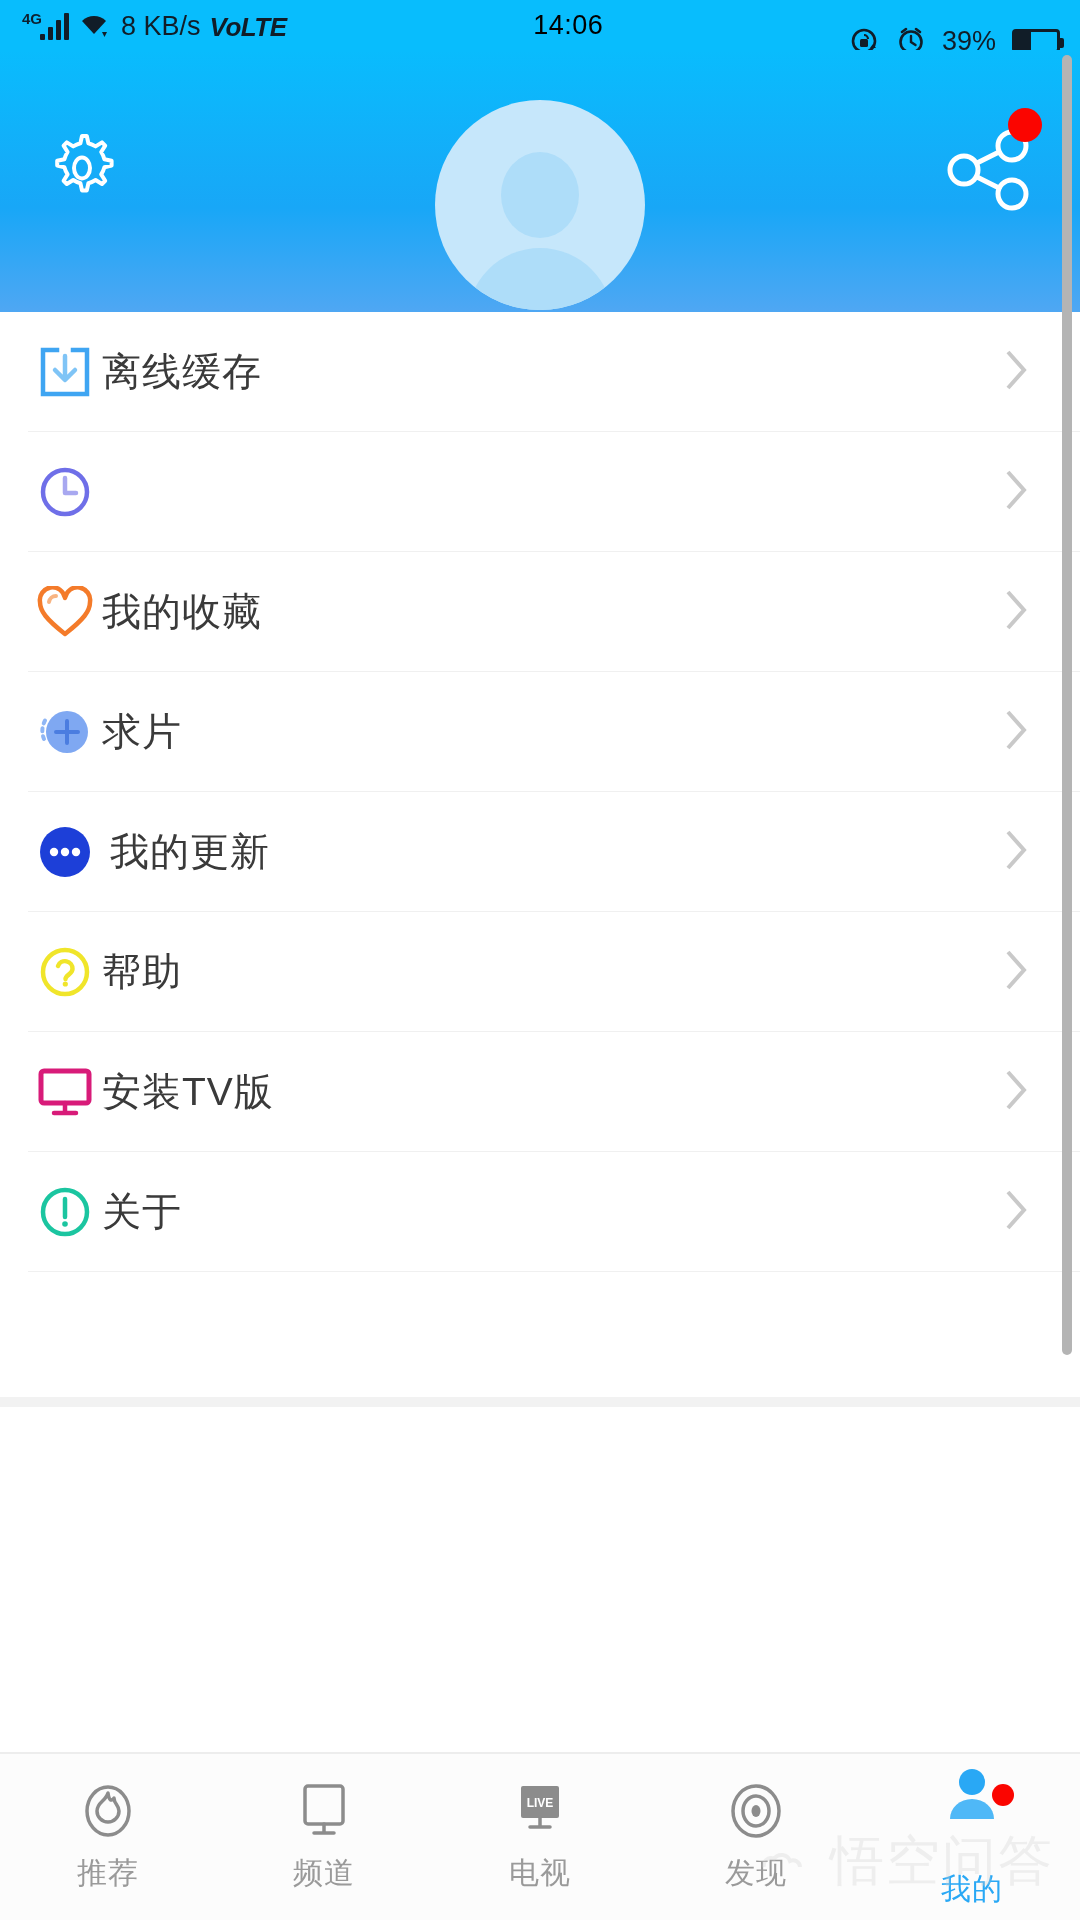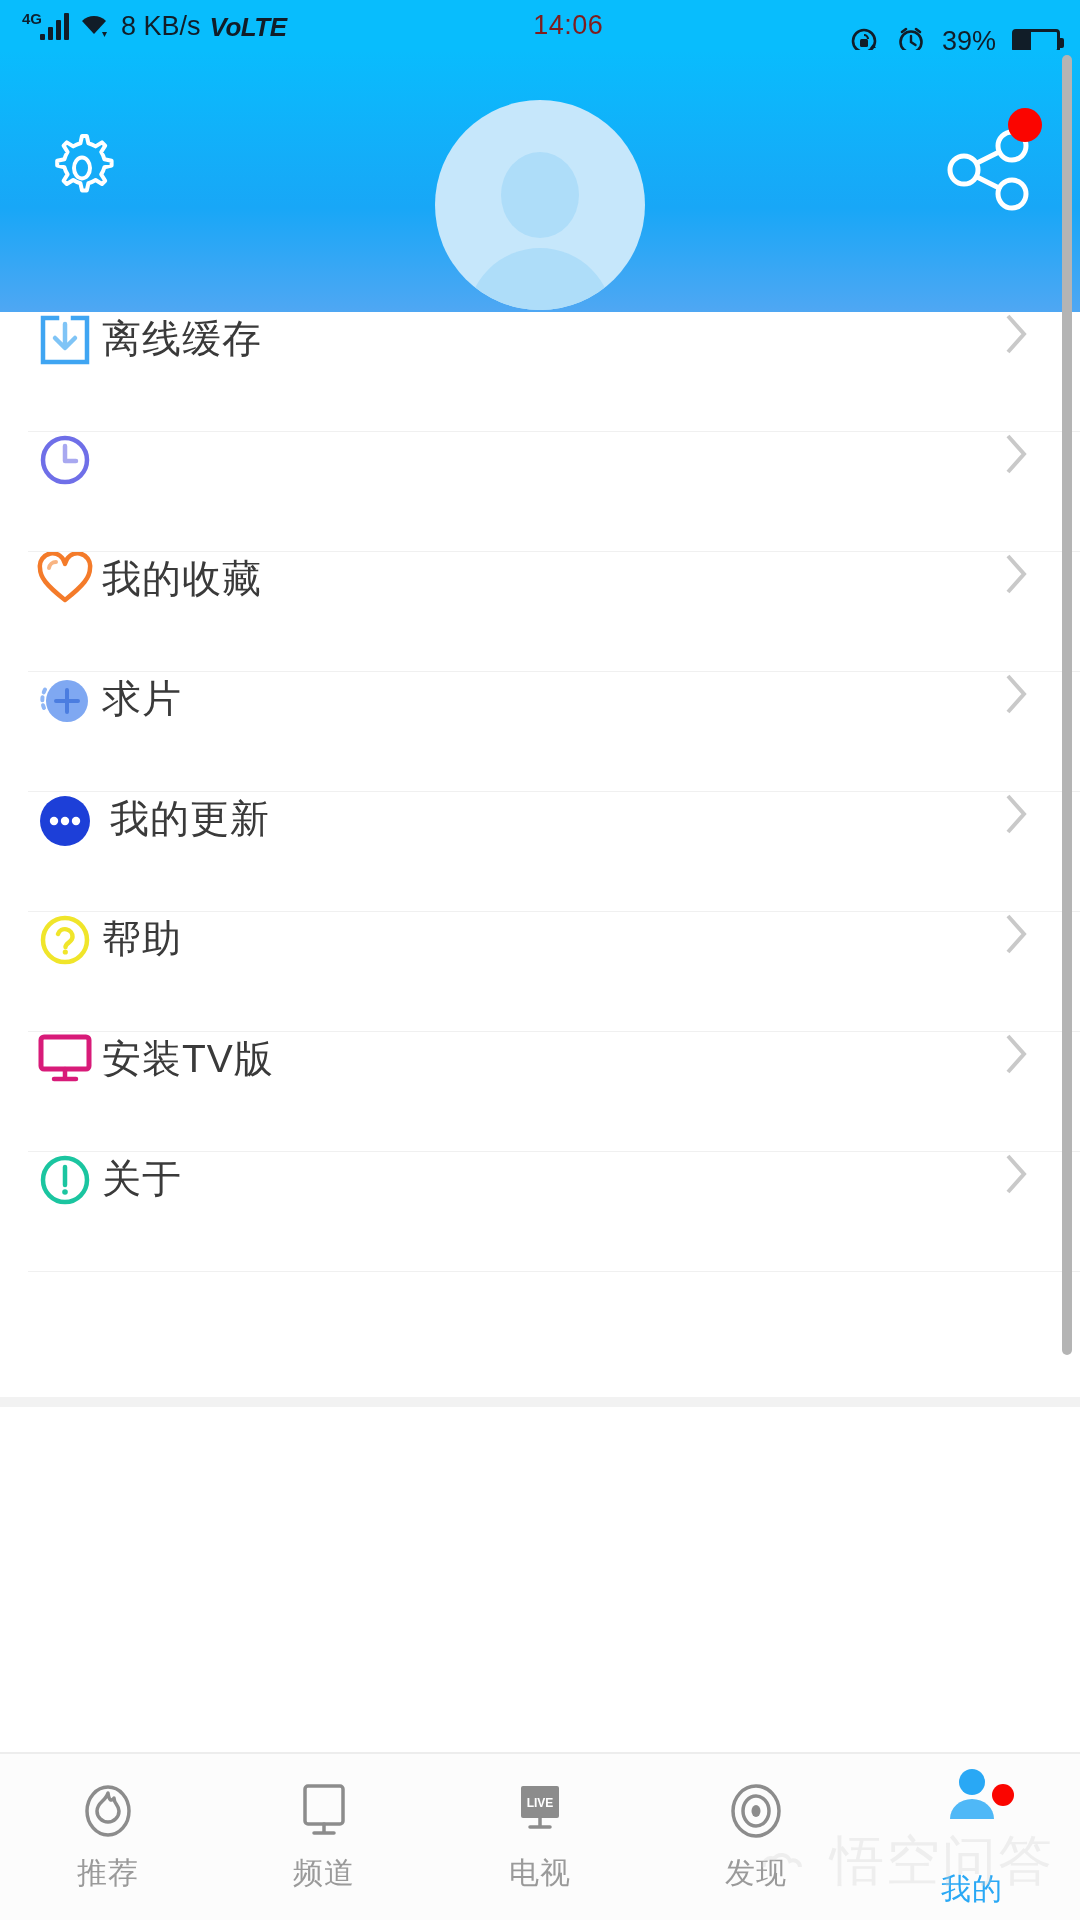--- a/index.html
+++ b/index.html
@@ -26,21 +26,21 @@
   .net-label{ font-size:15px; font-weight:bold; line-height:1; position:relative; top:-14px; left:2px;}
   .bars{ display:flex; align-items:flex-end; gap:3px; height:28px; }
   .bars i{ display:block; width:5px; background:#111d28; border-radius:1px; }
   .bars i:nth-child(1){height:6px;}
   .bars i:nth-child(2){height:13px;}
   .bars i:nth-child(3){height:20px;}
   .bars i:nth-child(4){height:27px;}
 
   .sb-text{ font-size:27px; line-height:1; color:#111d28; letter-spacing:0px; }
   .volte{ font-size:26px; font-style:italic; font-weight:bold; letter-spacing:-0.5px;}
-  .clock{ font-size:27px; color:#7f1d1d; letter-spacing:0.5px; }
+  .clock{ font-size:27px; color:#000000; letter-spacing:0.5px; }
   .batt-pct{ font-size:27px; color:#111d28; }
   .batt{
     width:48px; height:24px; border:3px solid #111d28; border-radius:4px;
     position:relative; display:flex; align-items:center;
   }
   .batt:after{
     content:""; position:absolute; right:-7px; top:6px;
     width:4px; height:10px; background:#111d28; border-radius:0 2px 2px 0;
   }
   .batt span{ display:block; height:100%; width:39%; background:#111d28; }
@@ -71,21 +71,21 @@
     width:146px; height:130px; border-radius:73px 73px 0 0; background:#AEDDF9;
   }
 
   
   .list{
     position:absolute; top:312px; left:0; width:1080px; height:1440px;
     background:#fff;
   }
   .row{
     position:relative; height:120px; width:1080px;
-    display:flex; align-items:flex-start; padding:0 16px 0 28px;
+    display:flex; align-items:center; padding:0 16px 0 28px;
     background:#fff;
   }
   .row:after{
     content:""; position:absolute; left:28px; right:0; bottom:0;
     height:1px; background:#F0F0F0;
   }
   .row .ic{ width:74px; flex:0 0 74px; display:flex; align-items:center; justify-content:center;}
   .row .lbl{
     font-size:39px; color:#3A3A3A; letter-spacing:1px;
     font-family:"Liberation Sans","DejaVu Sans",sans-serif; font-weight:300;

